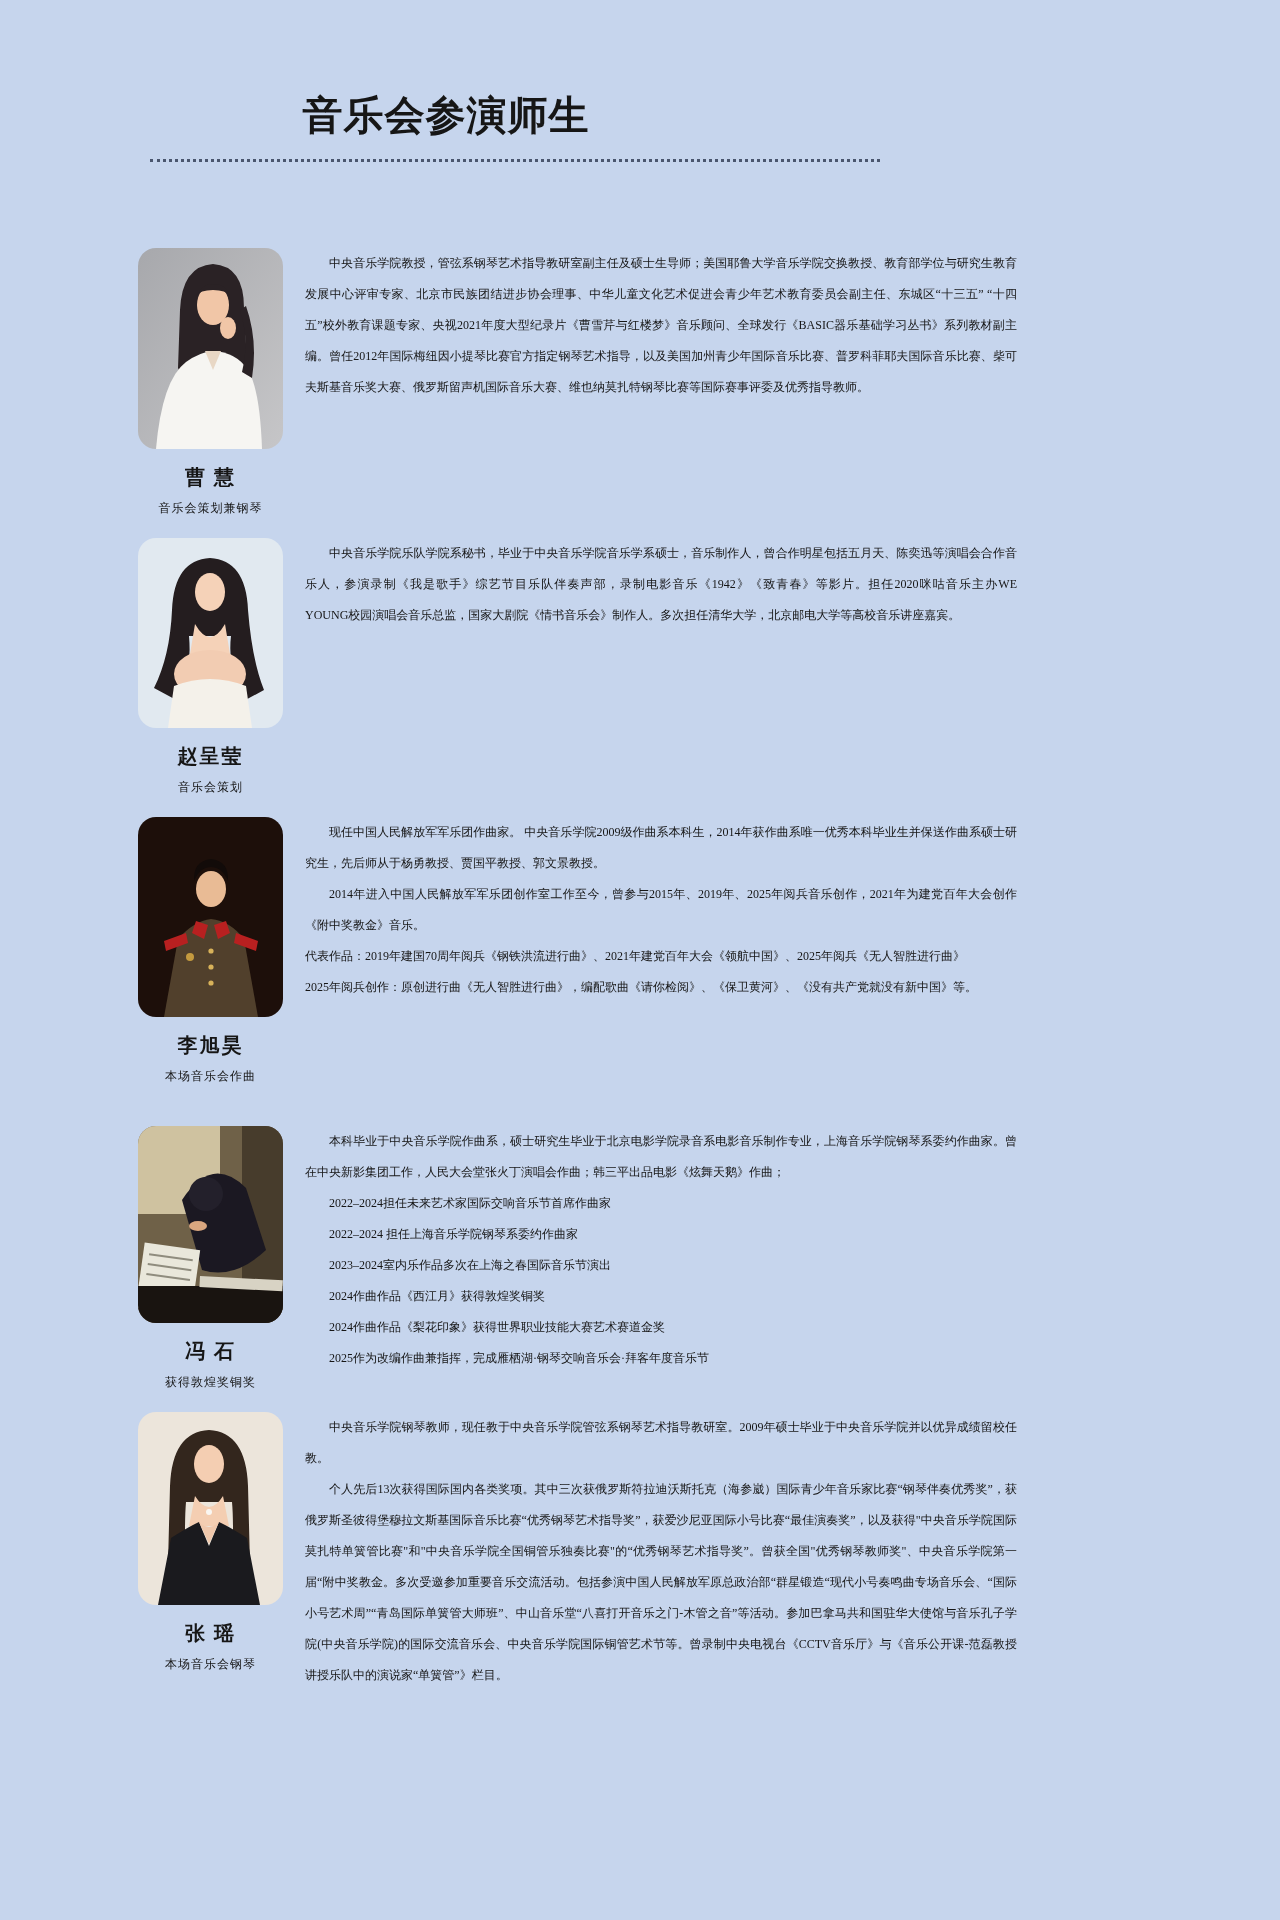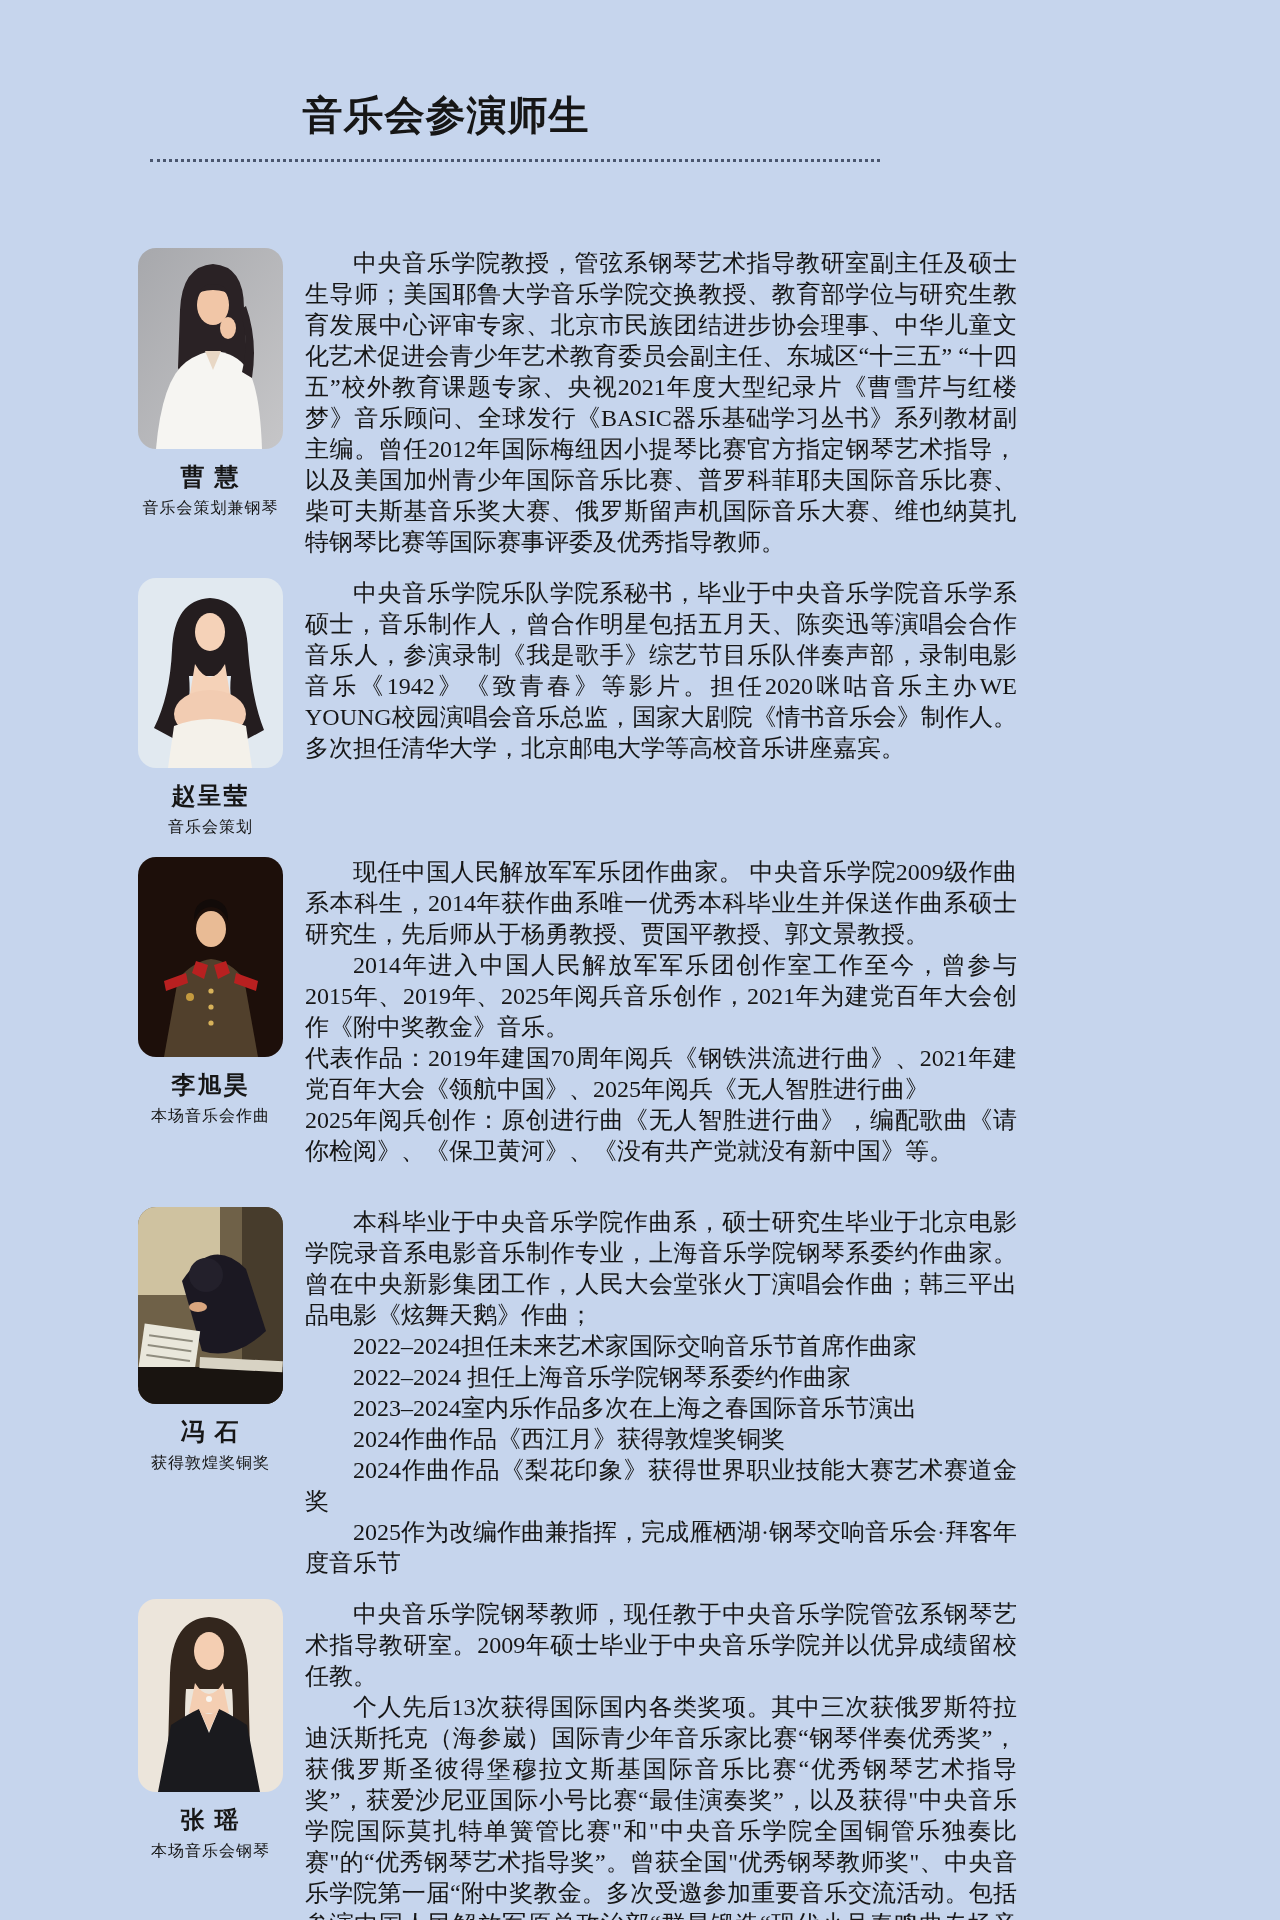--- a/index.html
+++ b/index.html
@@ -25,25 +25,25 @@
     display:flex;align-items:flex-start;
     margin:0 0 20px 138px;
   }
   section.person.gap-lg{margin-bottom:40px;}
   .left{flex:0 0 145px;width:145px;text-align:center;margin-right:22px;}
   .photo{
     width:145px;border-radius:18px;overflow:hidden;
     display:block;line-height:0;
   }
   .photo svg{display:block;width:145px;height:auto;}
-  .pname{margin-top:14px;font-size:24px;font-weight:700;letter-spacing:2px;line-height:28px;text-align:center;}
-  .prole{margin-top:7px;font-size:16px;line-height:20px;letter-spacing:1px;}
+  .pname{margin-top:14px;font-size:20px;font-weight:700;letter-spacing:2px;line-height:28px;text-align:center;}
+  .prole{margin-top:7px;font-size:12px;line-height:20px;letter-spacing:1px;}
   .bio{
     flex:0 0 712px;width:712px;
-    font-size:24px;line-height:31px;
+    font-size:12px;line-height:31px;
     text-align:justify;
   }
   .bio p{margin:0;}
   .bio p.ind{text-indent:2em;}
 </style>
 </head>
 <body>
 
 <div class="page">
 

